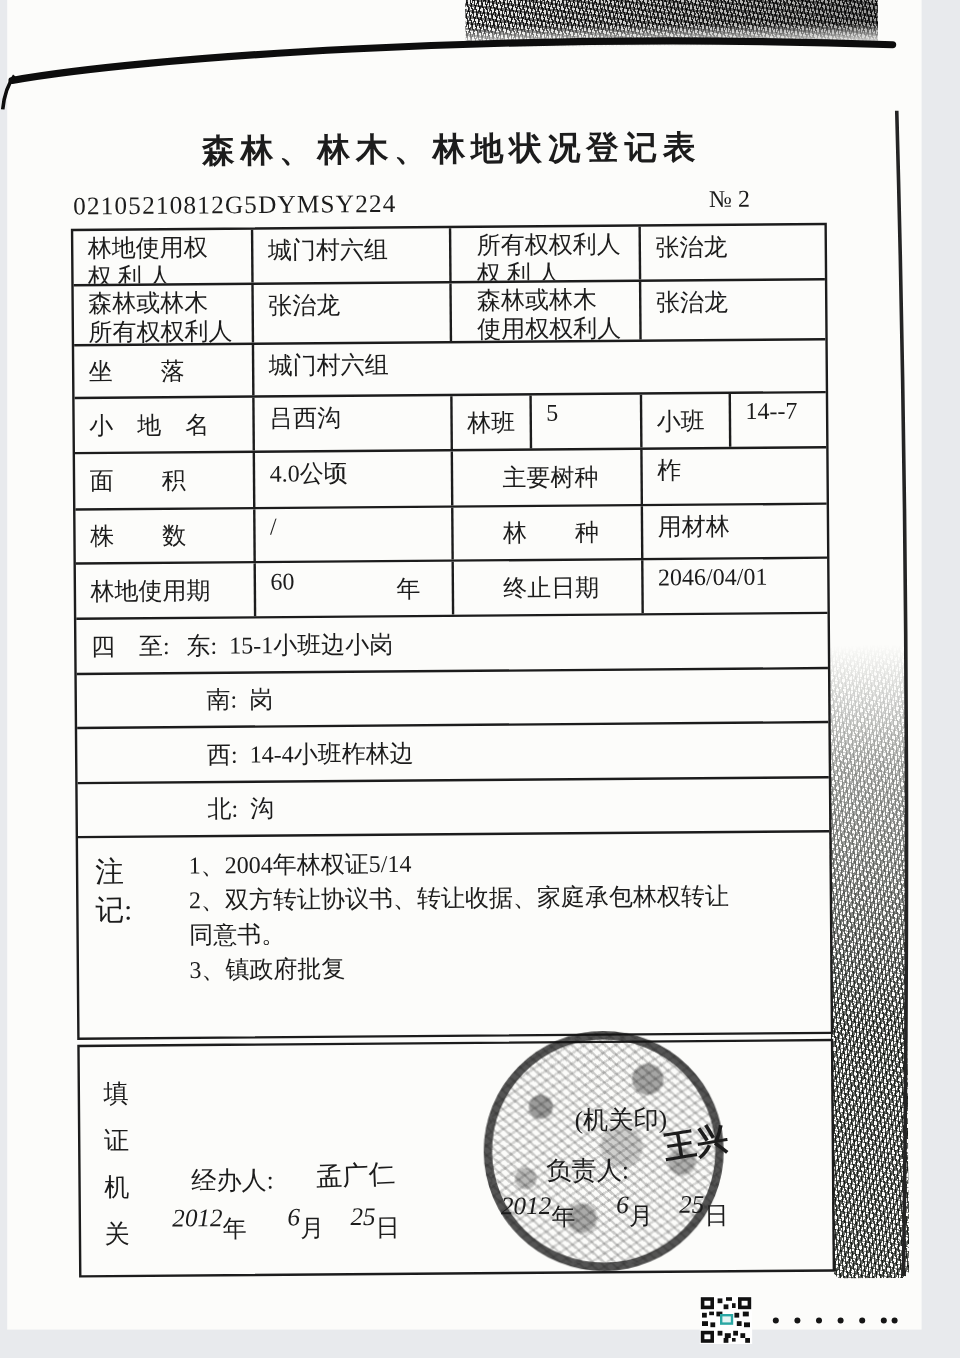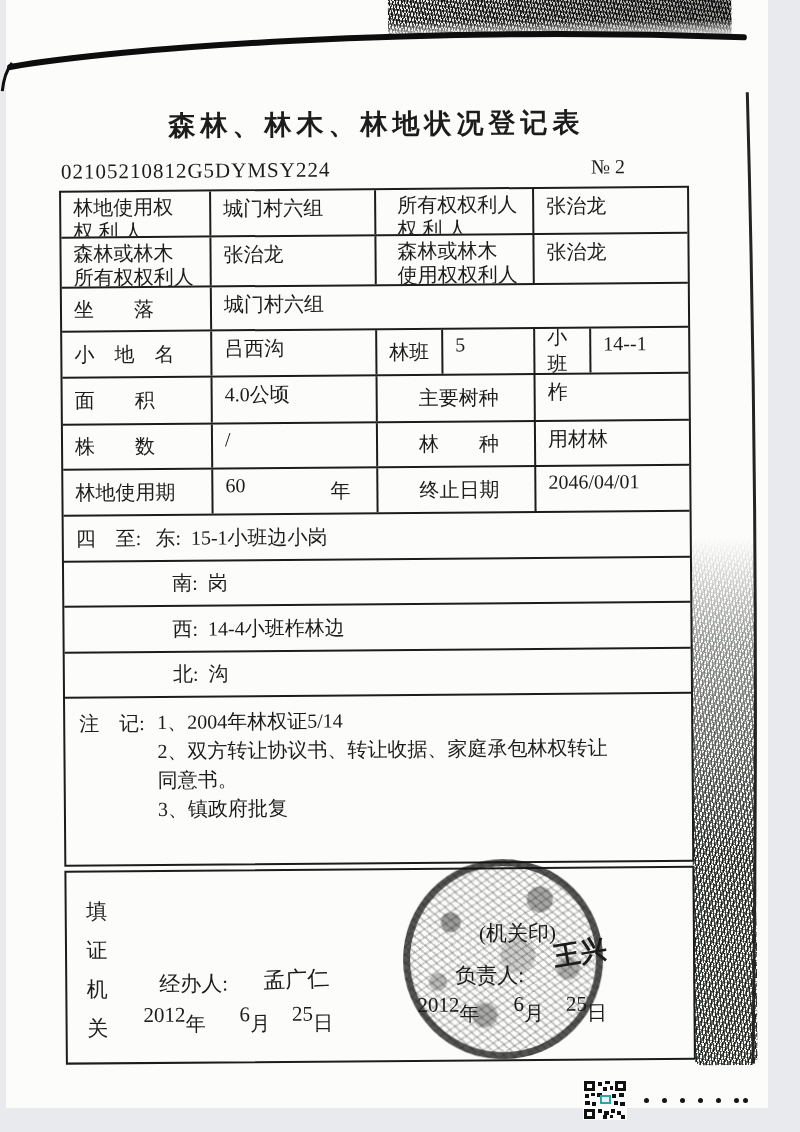--- a/index.html
+++ b/index.html
@@ -59,40 +59,40 @@
   .cell{box-sizing:border-box;border-right:2px solid #1c1c1c;display:flex;align-items:center;font-size:20px;padding:2px 6px 2px 12px;overflow:hidden;}
   .cell:last-child{border-right:none;}
   .cell.top{align-items:flex-start;padding-top:4px;}
   .lbl{white-space:pre-line;line-height:1.18;}
   .c1{width:150px;flex:none;}
   .c2{width:165px;flex:none;}
   .c3{width:158px;flex:none;}
   .c4{flex:1;}
   .cb1{width:66px;flex:none;}
   .cb2{width:92px;flex:none;}
-  .cb3{width:56px;flex:none;}
+  .cb3{width:74px;flex:none;}
   .full{flex:1;border-right:none;}
   .dir-indent{margin-left:96px;}
   .unitcell{justify-content:space-between;padding-right:26px;}
   .notes-row{align-items:flex-start;}
-  .notes-label{font-size:20px;padding:12px 0 0 14px;width:78px;flex:none;}
+  .notes-label{font-size:24px;padding:12px 0 0 14px;width:78px;flex:none;}
   .notes-body{font-size:20px;line-height:29px;padding-top:10px;}
   
   .footer-box{
     position:absolute;left:62px;top:868px;width:630px;height:194px;
     border:2px solid #1c1c1c;box-sizing:border-box;
   }
   .agency{position:absolute;left:18px;top:20px;width:24px;font-size:21px;line-height:39px;text-align:center;}
   .handler{position:absolute;left:92px;top:98px;font-size:21px;}
   .handler-name{position:absolute;left:196px;top:94px;font-size:22px;transform:rotate(-2deg);}
   .manager{position:absolute;left:388px;top:92px;font-size:21px;z-index:3;}
   .manager-name{position:absolute;left:486px;top:66px;font-size:27px;transform:rotate(-9deg);z-index:3;font-weight:bold;}
   .seal-caption{position:absolute;left:412px;top:50px;font-size:21px;z-index:3;}
   .date{position:absolute;font-size:20px;z-index:3;white-space:nowrap;}
-  .date .num{font-size:21px;position:relative;top:-6px;}
+  .date .num{font-size:21px;position:relative;top:-6px;font-style:italic;}
   .date .unit{position:relative;top:3px;}
   .date .gap-s{display:inline-block;width:34px;}
   .date .gap-m{display:inline-block;width:22px;}
   .date-left{left:76px;top:136px;}
   .date-right{left:350px;top:128px;}
   .seal{
     position:absolute;left:336px;top:-10px;width:186px;height:186px;
     border-radius:50%;
     border:7px solid rgba(25,25,25,.72);
     background:
@@ -164,21 +164,21 @@
       <div class="cell c1">坐　　落</div>
       <div class="cell full top">城门村六组</div>
     </div>
 
     <div class="row" style="height:46px">
       <div class="cell c1">小　地　名</div>
       <div class="cell c2 top">吕西沟</div>
       <div class="cell cb1">林班</div>
       <div class="cell cb2 top">5</div>
       <div class="cell cb3">小班</div>
-      <div class="cell c4 top">14--1</div>
+      <div class="cell c4 top">14--7</div>
     </div>
 
     <div class="row" style="height:47px">
       <div class="cell c1">面　　积</div>
       <div class="cell c2 top">4.0公顷</div>
       <div class="cell c3" style="justify-content:center">主要树种</div>
       <div class="cell c4 top">柞</div>
     </div>
 
     <div class="row" style="height:45px">

